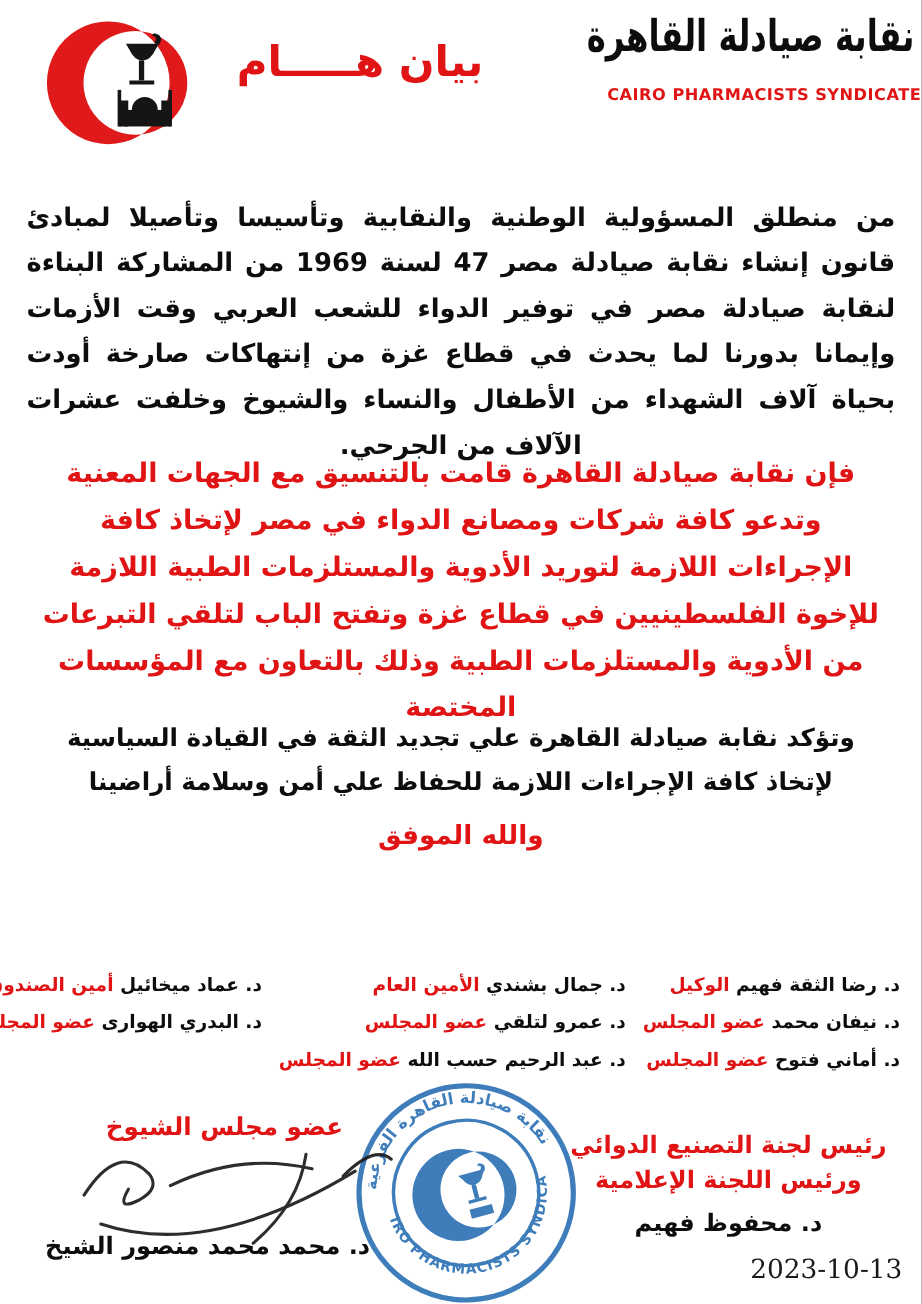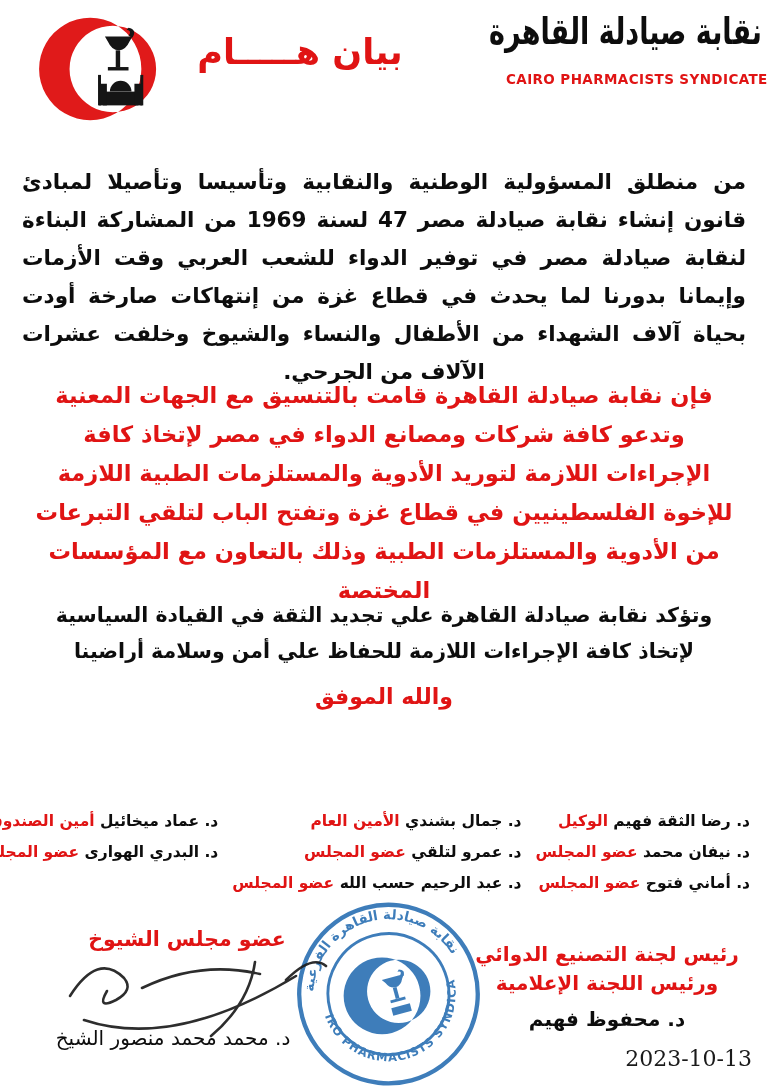--- a/index.html
+++ b/index.html
@@ -58,21 +58,21 @@
   .red { color:#e01414; }
   
   .official-left {
     position:absolute; left:52px; top:924px; width:270px;
     direction:rtl; text-align:center; color:#e01414;
     font-size:20.5px; font-weight:bold; line-height:31px; z-index:2;
   }
   .official-left-name {
     position:absolute; left:8px; top:1026px; width:330px;
     direction:rtl; text-align:center; color:#0d0d0d;
-    font-size:20px; font-weight:normal; z-index:2;
+    font-size:20px; font-weight:bold; z-index:2;
   }
   .official-right {
     position:absolute; left:452px; top:930px; width:310px;
     direction:rtl; text-align:center; color:#e01414;
     font-size:20px; font-weight:bold; line-height:29px; z-index:2;margin-top:10px;
   }
   .official-right-name { color:#0d0d0d; font-size:20px; margin-top:7px; }
   .signature { position:absolute; left:50px; top:936px; z-index:3; }
   .stamp { position:absolute; left:283px; top:898px; z-index:1; transform:rotate(-15deg); opacity:0.92; }
   .doc-date {

